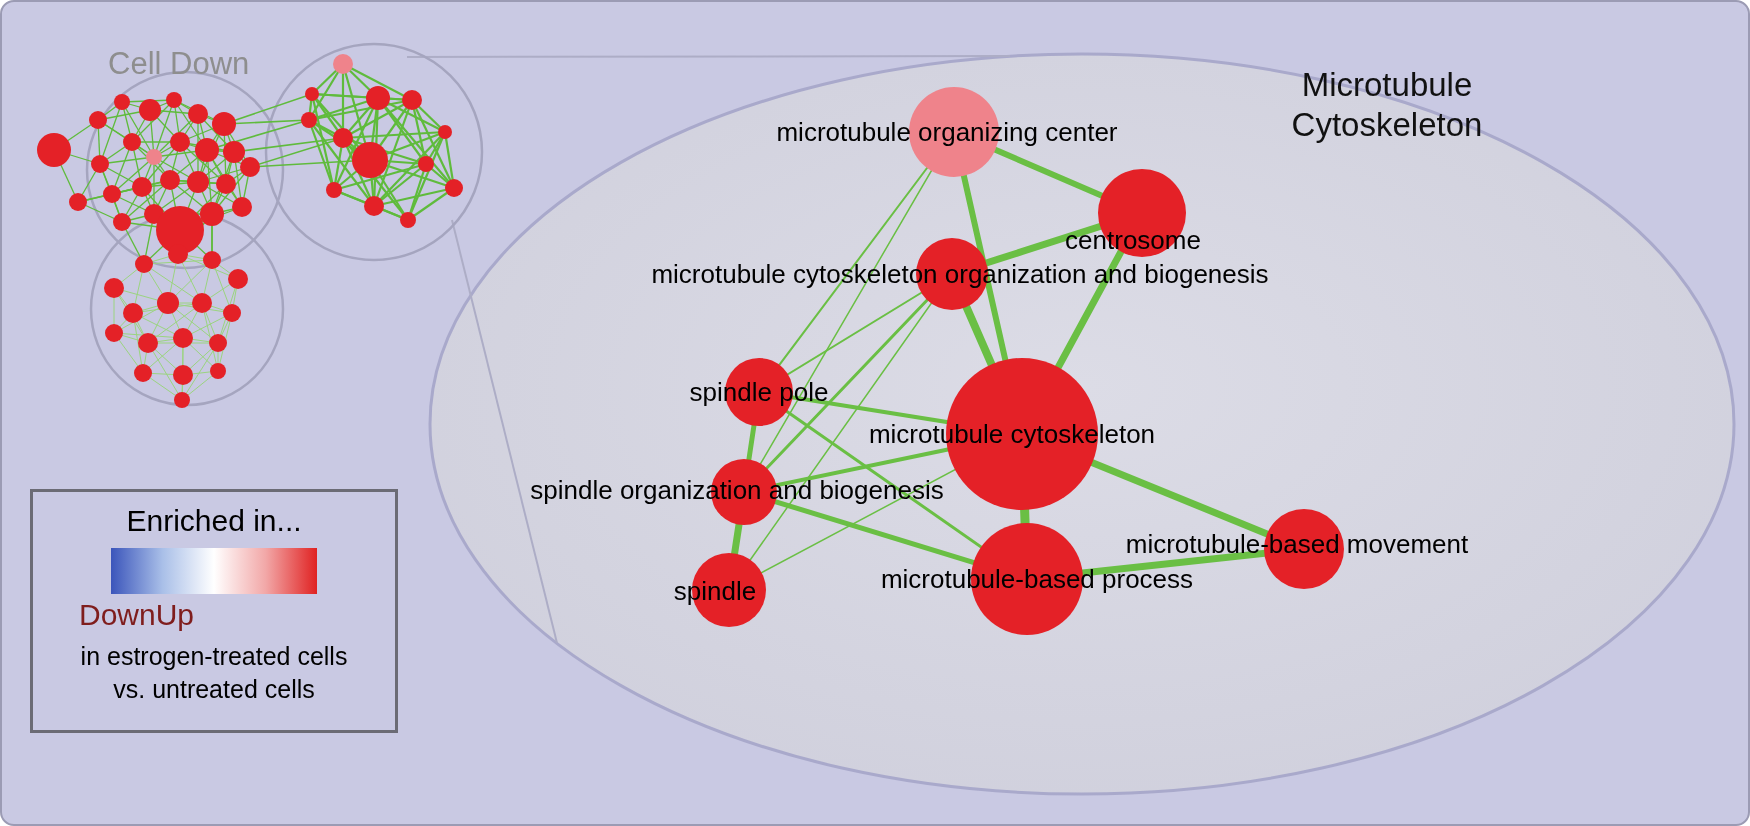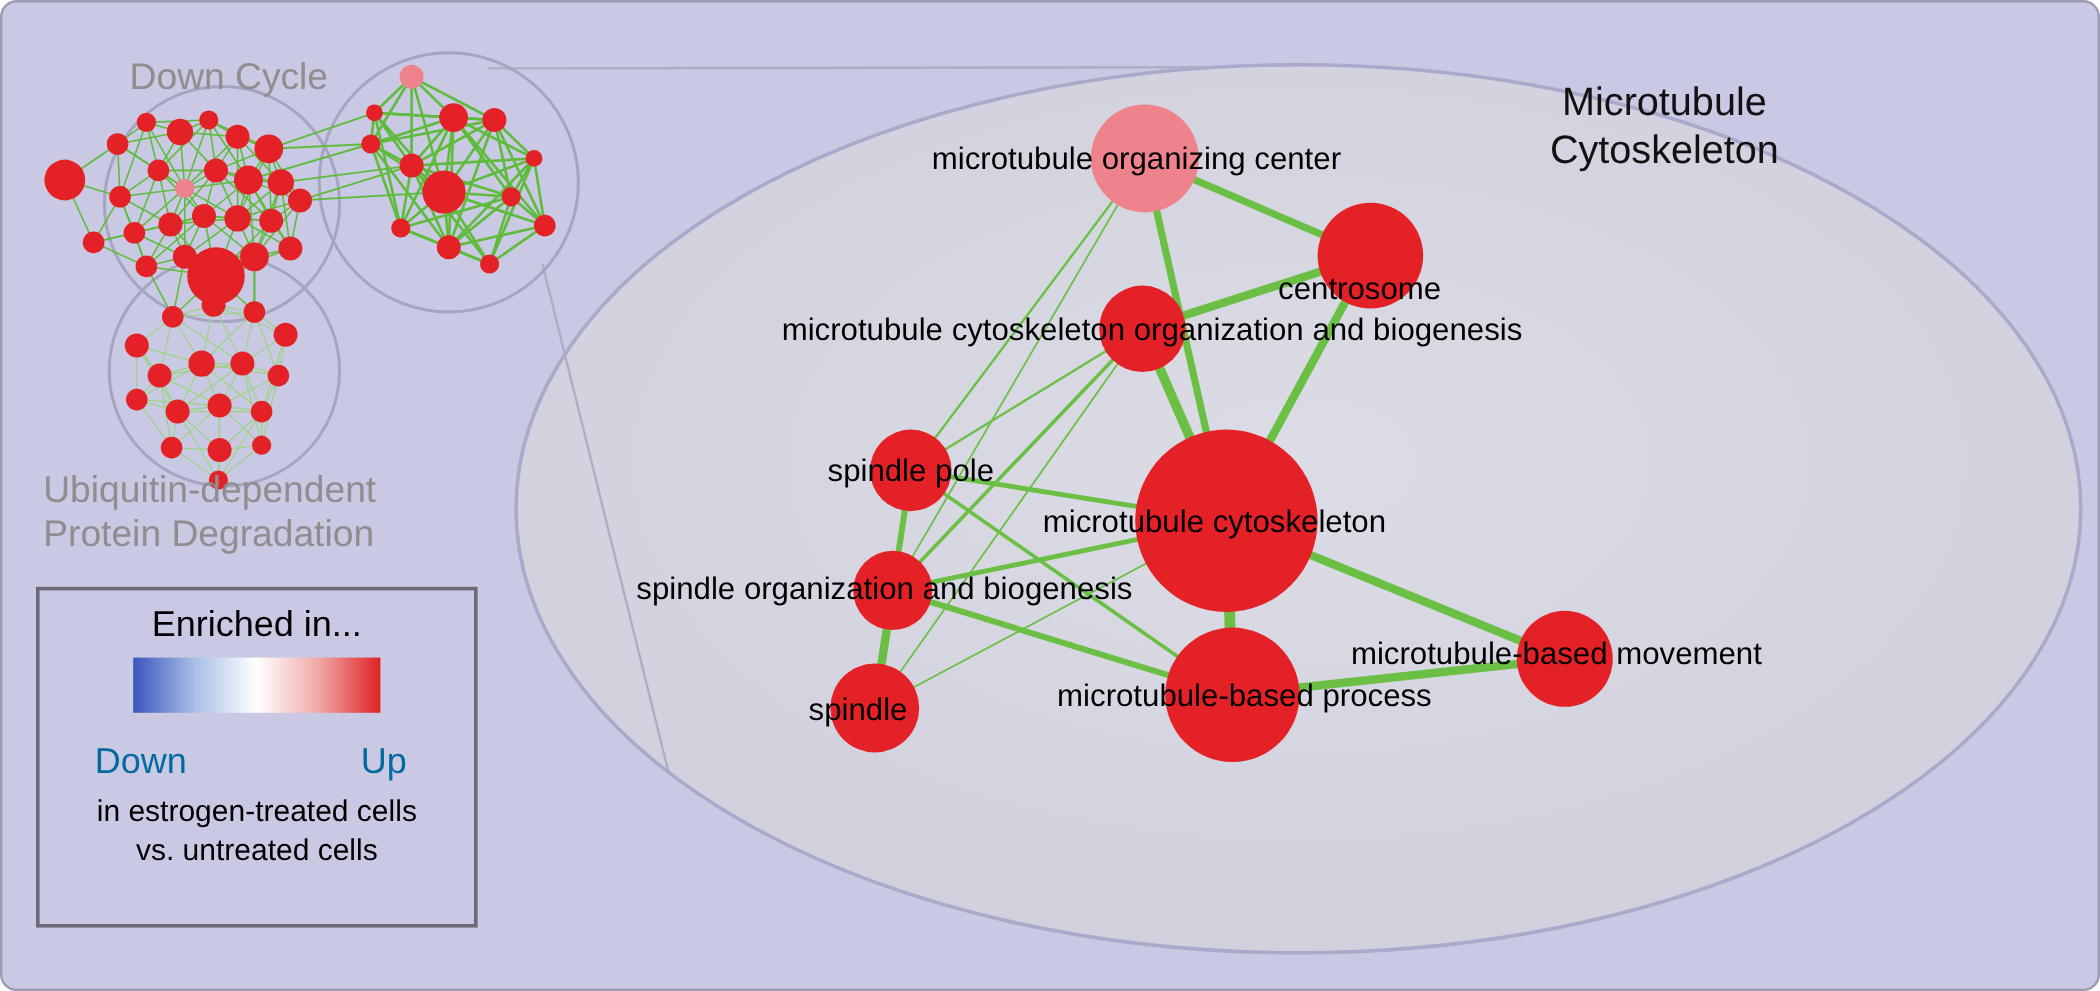--- a/index.html
+++ b/index.html
@@ -2,24 +2,24 @@
 <html><head>
 <meta charset="utf-8">
 <style>
   html,body{margin:0;padding:0;background:#ffffff;font-family:"Liberation Sans",sans-serif;}
   #stage{position:relative;width:1750px;height:826px;background:#c9c9e3;border:2px solid #9b9bb4;border-radius:14px;box-sizing:border-box;overflow:hidden;}
   #net-svg{position:absolute;left:0;top:0;}
   .lbl{position:absolute;white-space:pre-line;user-select:none;}
   #cell-cycle-label{left:106px;top:44px;font-size:31px;color:#8e8e8e;}
   #ubiq-label{left:34px;top:388px;font-size:31px;color:#8e8e8e;line-height:1.18;}
   #mt-title{left:1278px;top:63px;width:214px;text-align:center;font-size:33px;color:#111;line-height:1.2;}
-  #legend{position:absolute;left:28px;top:487px;width:368px;height:284px;border:3px solid #6b6b75;box-sizing:border-box;display:flex;flex-direction:column;align-items:center;}
+  #legend{position:absolute;left:28px;top:487px;width:368px;height:244px;border:3px solid #6b6b75;box-sizing:border-box;display:flex;flex-direction:column;align-items:center;}
   #legend-title{font-size:30px;color:#000;margin-top:12px;}
   #grad{width:206px;height:46px;margin-top:10px;}
-  .du-row{width:100%;display:flex;justify-content:space-between;box-sizing:border-box;padding:24px 56px 0 46px;font-size:30px;color:#0369a1;}
+  .du-row{width:100%;display:flex;box-sizing:border-box;padding:4px 56px 0 46px;font-size:30px;color:#7f1d1d;}
   #legend-caption{font-size:25px;color:#000000;text-align:center;margin-top:8px;line-height:1.3;white-space:pre-line;}
 </style>
 </head>
 <body>
 
 <div id="stage">
 
   <svg id="net-svg" width="1750" height="826">
     <defs>
       <radialGradient id="eg" cx="50%" cy="45%" r="65%">
@@ -365,23 +365,21 @@
       <text x="1131" y="247" text-anchor="middle" fill="#000" font-size="26" font-family="&quot;Liberation Sans&quot;, sans-serif">centrosome</text>
       <text x="958" y="281" text-anchor="middle" fill="#000" font-size="26" font-family="&quot;Liberation Sans&quot;, sans-serif">microtubule cytoskeleton organization and biogenesis</text>
       <text x="757" y="399" text-anchor="middle" fill="#000" font-size="26" font-family="&quot;Liberation Sans&quot;, sans-serif">spindle pole</text>
       <text x="1010" y="441" text-anchor="middle" fill="#000" font-size="26" font-family="&quot;Liberation Sans&quot;, sans-serif">microtubule cytoskeleton</text>
       <text x="735" y="497" text-anchor="middle" fill="#000" font-size="26" font-family="&quot;Liberation Sans&quot;, sans-serif">spindle organization and biogenesis</text>
       <text x="1295" y="551" text-anchor="middle" fill="#000" font-size="26" font-family="&quot;Liberation Sans&quot;, sans-serif">microtubule-based movement</text>
       <text x="1035" y="586" text-anchor="middle" fill="#000" font-size="26" font-family="&quot;Liberation Sans&quot;, sans-serif">microtubule-based process</text>
       <text x="713" y="598" text-anchor="middle" fill="#000" font-size="26" font-family="&quot;Liberation Sans&quot;, sans-serif">spindle</text>
     </svg>
 
-  <div class="lbl" id="cell-cycle-label">Down Cycle</div>
-  <div class="lbl" id="ubiq-label">Ubiquitin-dependent
-Protein Degradation</div>
+  <div class="lbl" id="cell-cycle-label">Cell Down</div>
   <div class="lbl" id="mt-title">Microtubule
 Cytoskeleton</div>
 
   <div id="legend">
     <div id="legend-title">Enriched in...</div>
     <div id="grad" style="background: linear-gradient(to right, rgb(59, 85, 187), rgb(169, 191, 232), rgb(255, 255, 255), rgb(242, 168, 168), rgb(224, 34, 34));"></div>
     <div class="du-row">
       <span>Down</span>
       <span>Up</span>
     </div>

